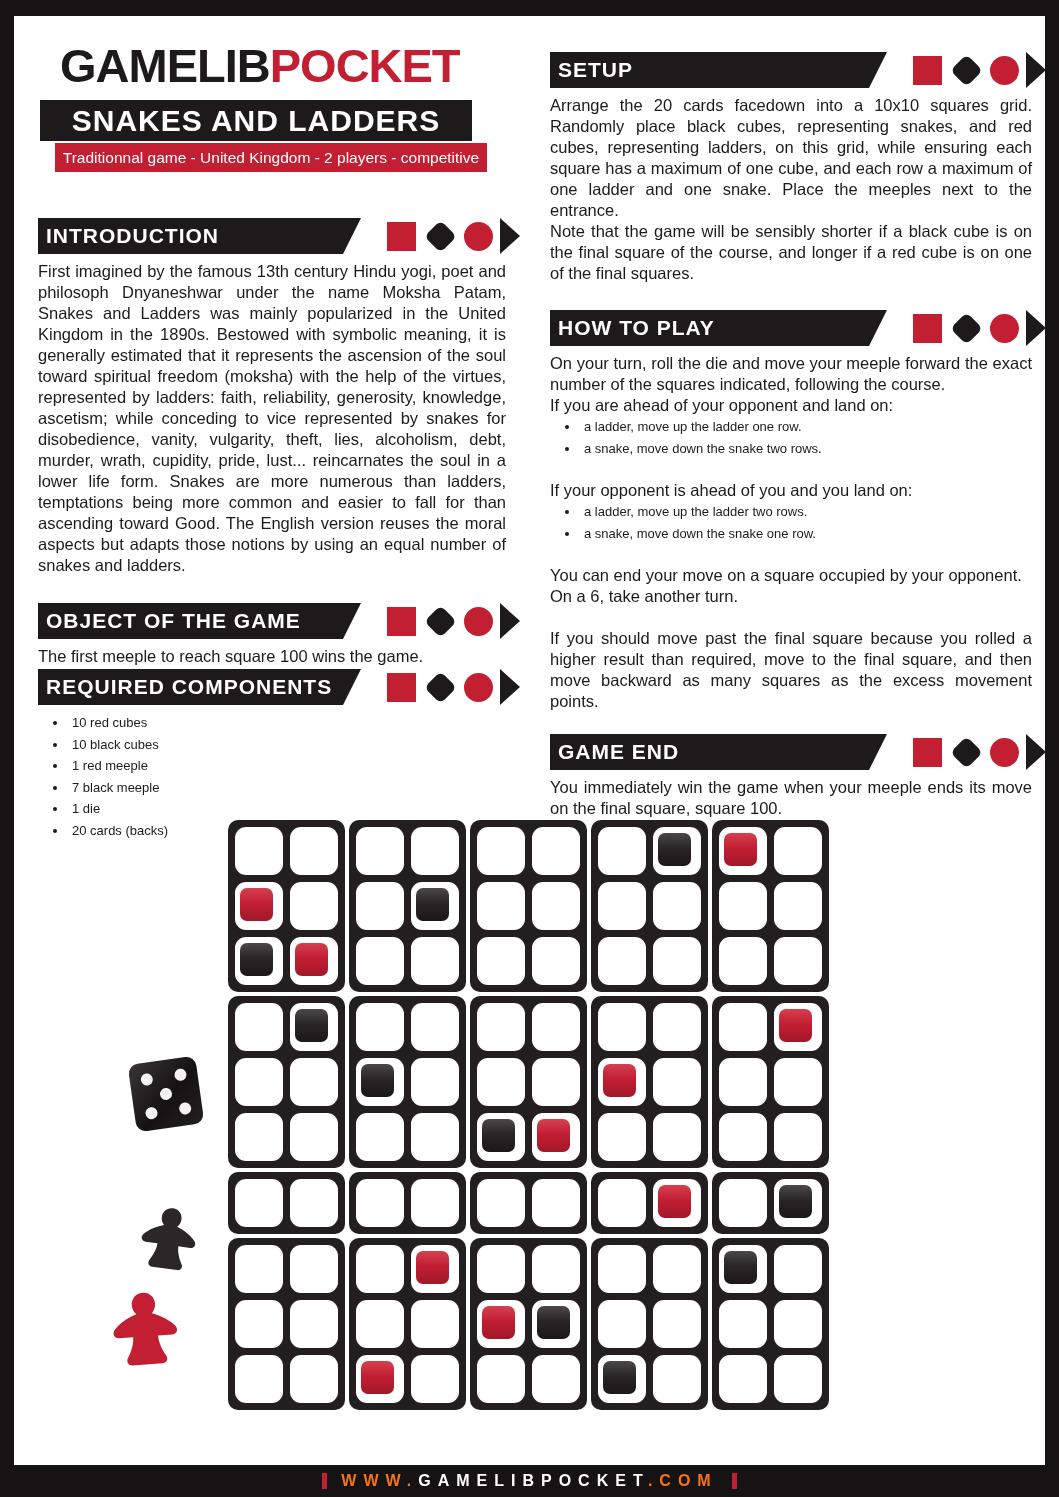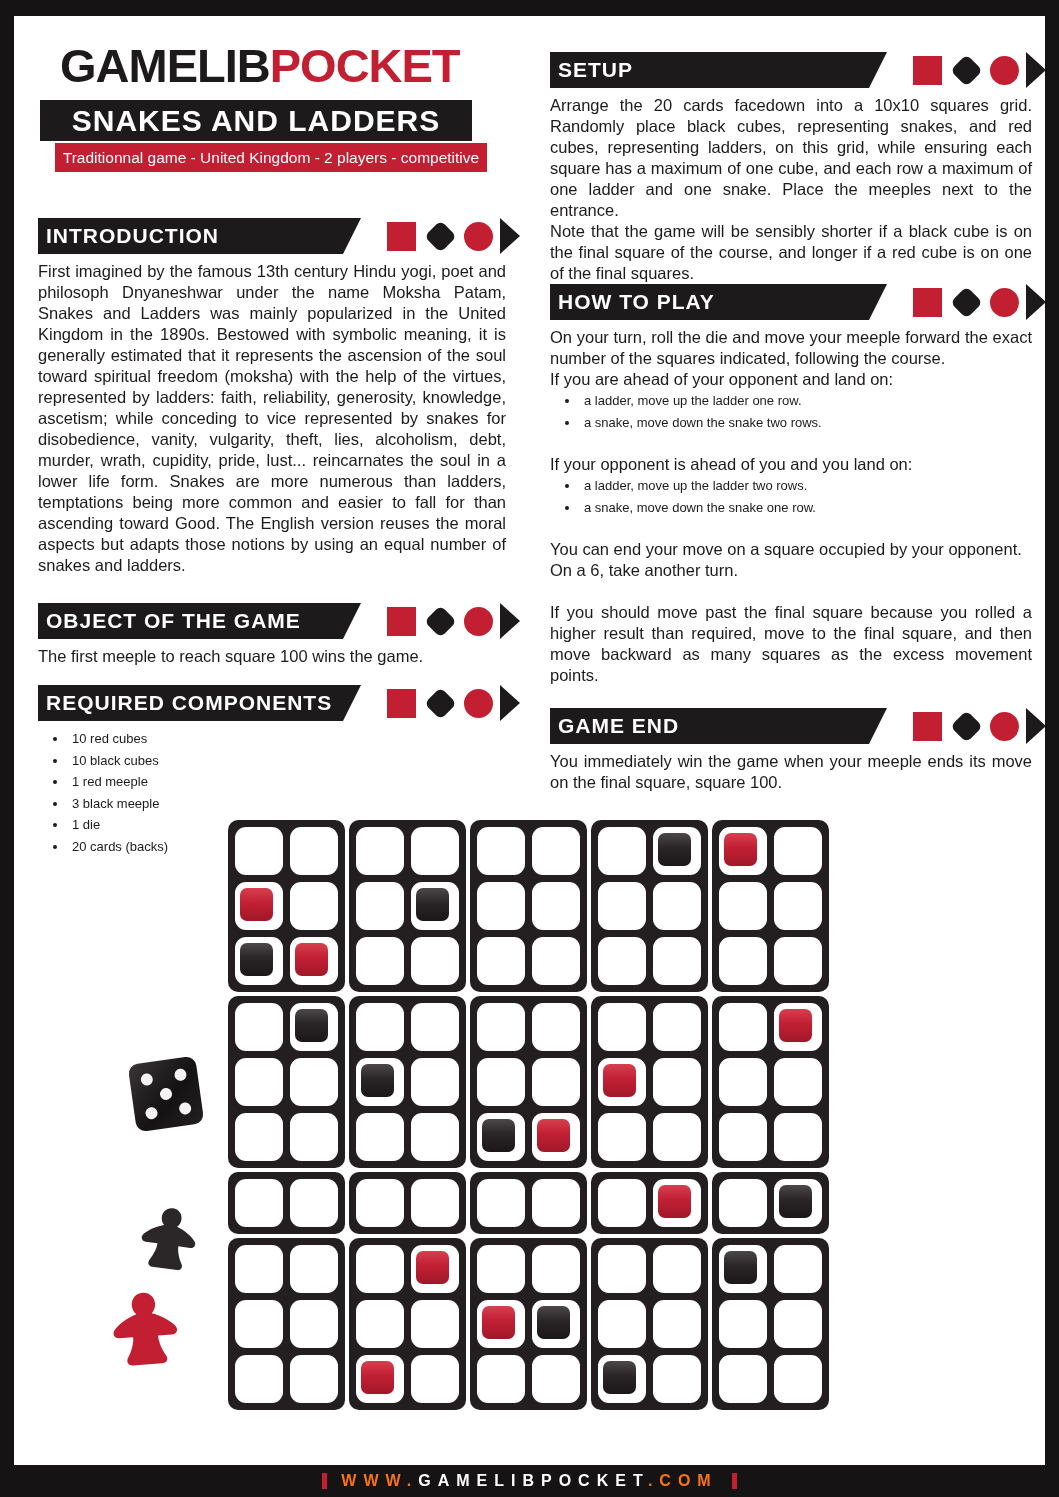--- a/index.html
+++ b/index.html
@@ -47,22 +47,22 @@
   .body-text{
     color:#1d1a1b;font-size:16.5px;line-height:21px;text-align:justify;margin:7px 0 0 0;
   }
   .body-text p{margin:0 0 0 0;}
   .body-text p + p{margin-top:0;}
   .gap{height:21px;}
   ul.bullets{margin:0;padding:0 0 0 30px;color:#1d1a1b;font-size:13px;line-height:21.5px;text-align:left;}
   ul.bullets li{padding-left:4px;}
 
   .mt-object{margin-top:27px;}
-  .mt-required{margin-top:18px;}
-  .mt-howto{}
+  .mt-required{margin-top:2px;}
+  .mt-howto{margin-top:26px;}
   .mt-gameend{margin-top:22px;}
 
   
   .board{position:absolute;left:214px;top:804px;display:flex;flex-direction:column;gap:4px;}
   .card-row{display:flex;gap:4px;}
   .card{
     background:#231f20;border-radius:10px;padding:7px;
     display:grid;grid-template-columns:repeat(2,48px);grid-auto-rows:48px;gap:7px;
   }
   .sq{background:#ffffff;border-radius:11px;display:flex;align-items:center;justify-content:center;}
@@ -148,21 +148,21 @@
             </div>
           <div class="ic-circle"></div>
           <div class="ic-triangle"></div>
         </div>
       </div>
       <div class="body-text">
         <ul class="bullets">
             <li>10 red cubes</li>
             <li>10 black cubes</li>
             <li>1 red meeple</li>
-            <li>3 black meeple</li>
+            <li>7 black meeple</li>
             <li>1 die</li>
             <li>20 cards (backs)</li>
           </ul>
       </div>
     </div>
 
     <div class="col col-right">
 
       <div class="sec-head">
         <div class="sec-banner">SETUP</div>

